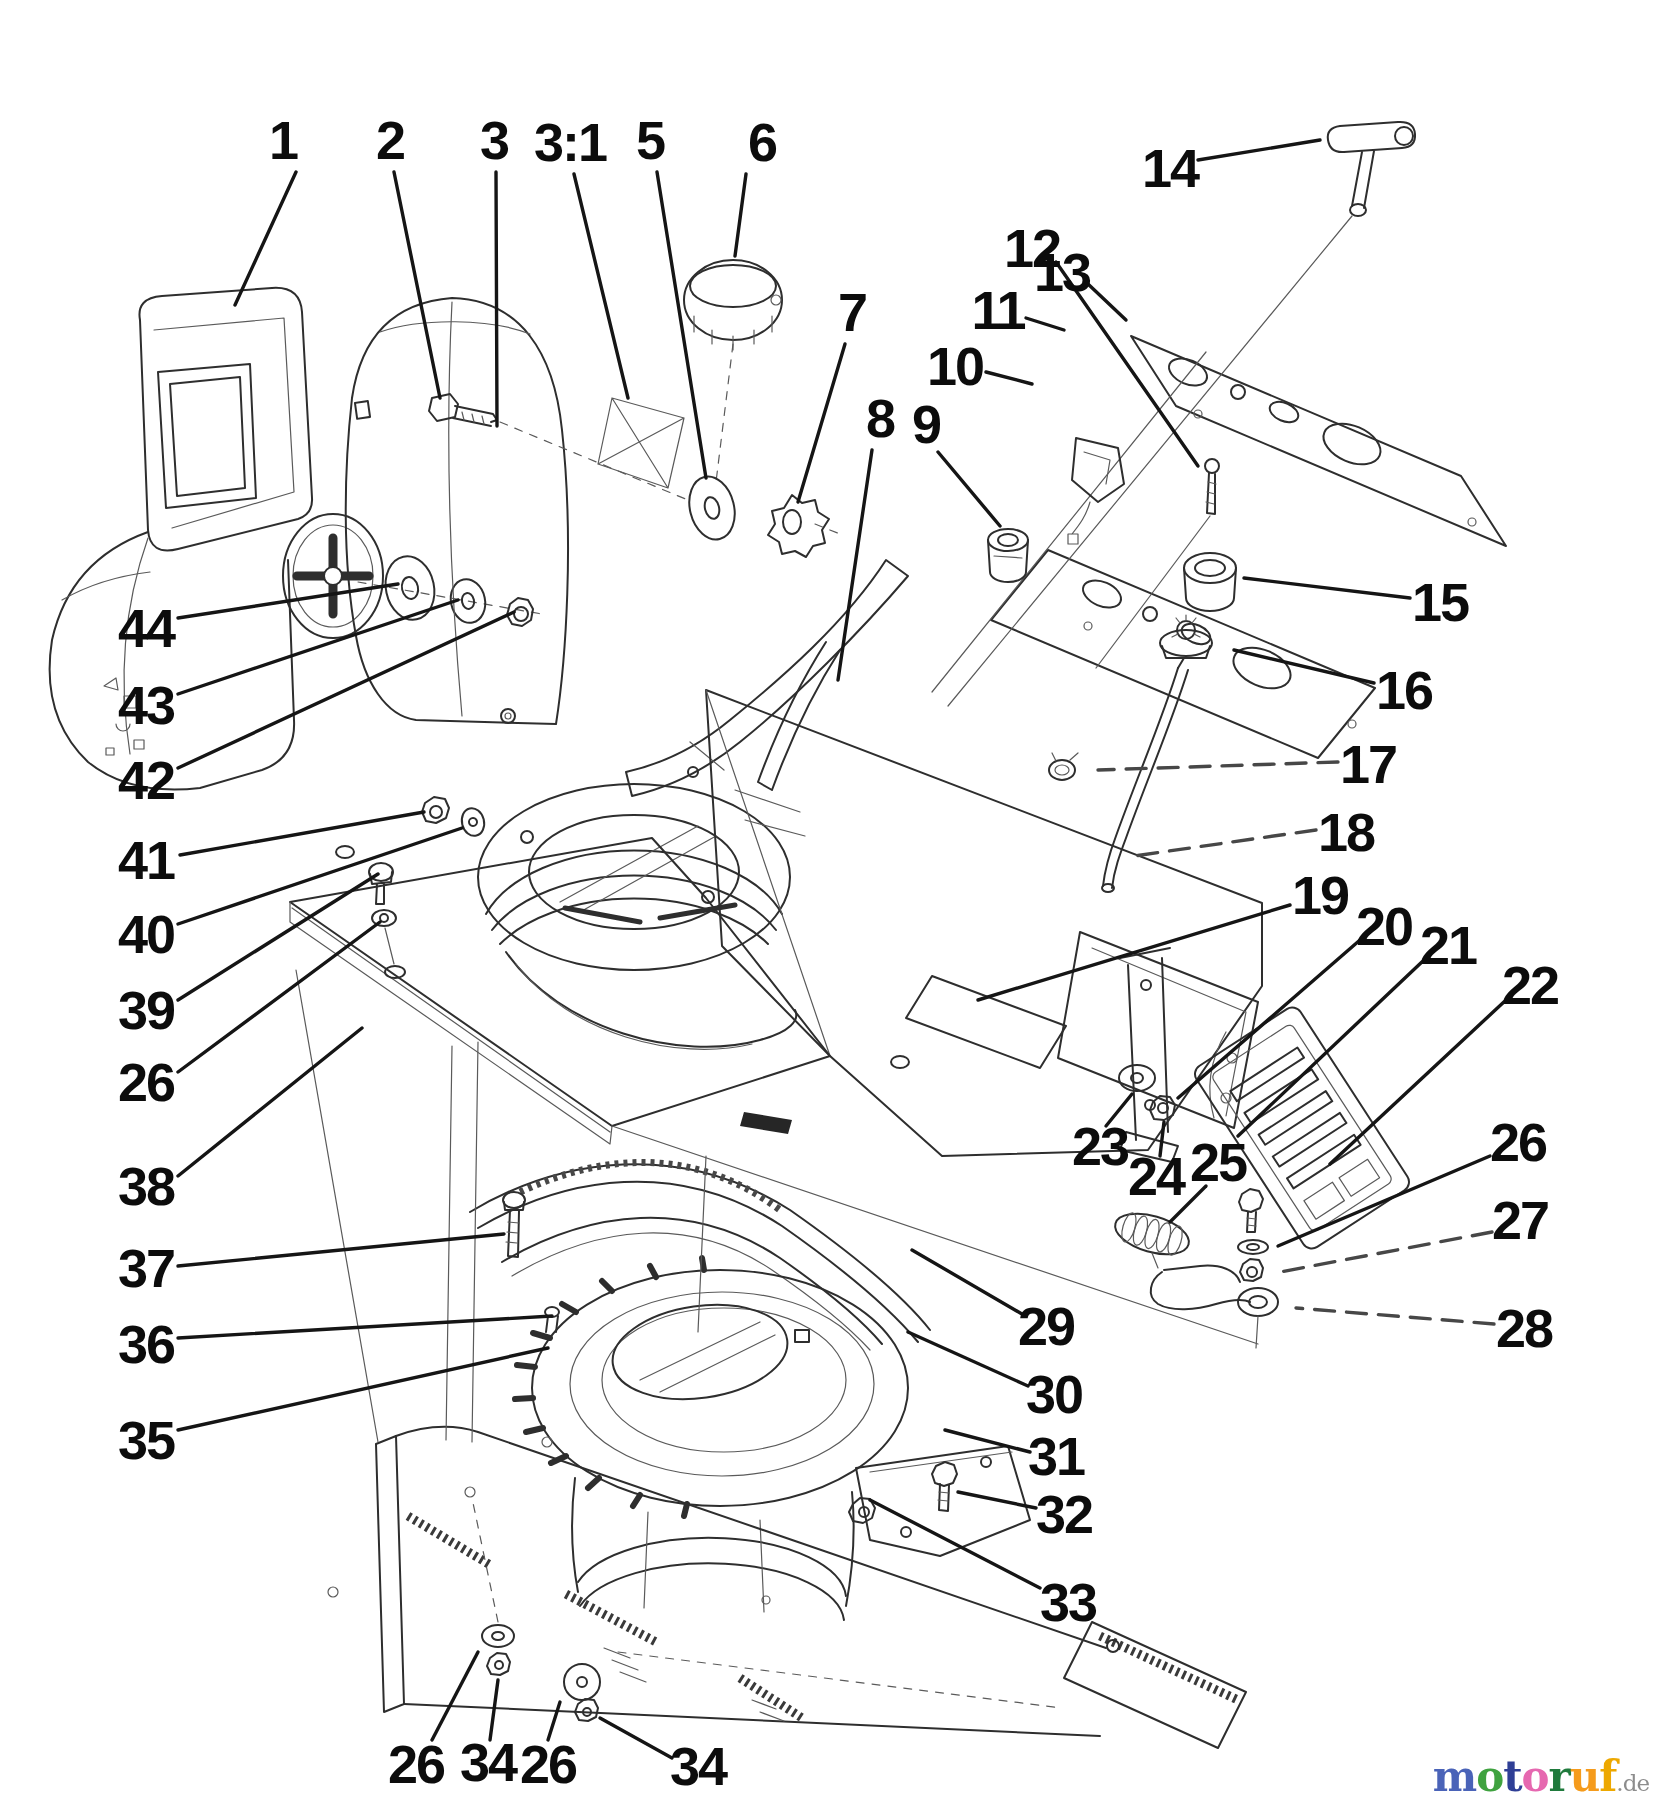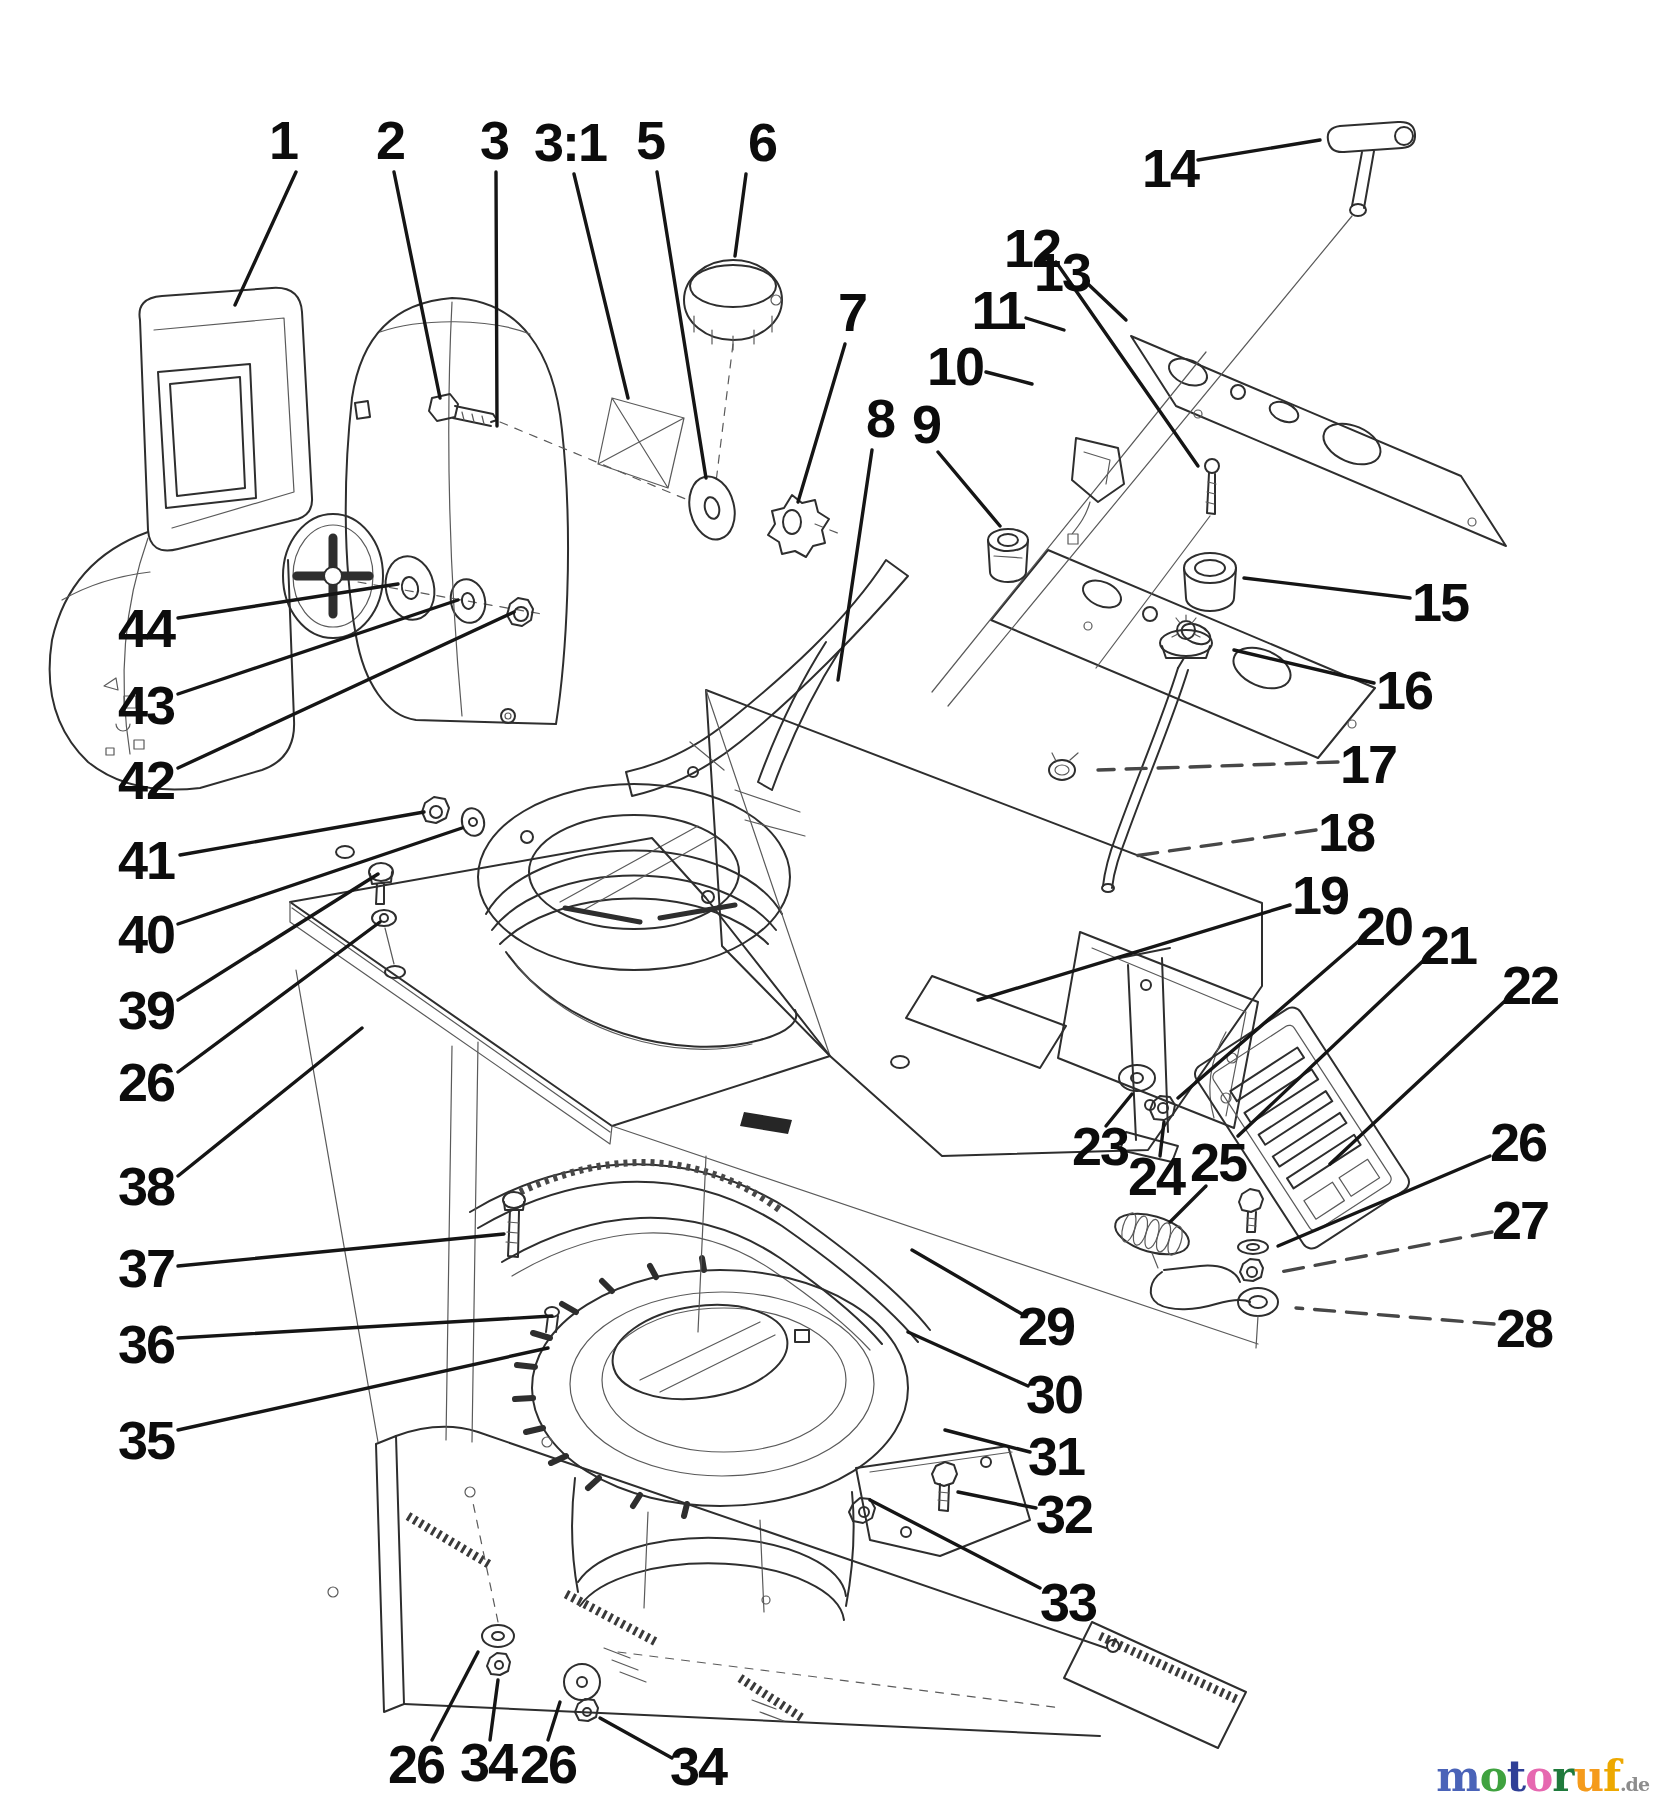--- a/index.html
+++ b/index.html
@@ -13,21 +13,21 @@
   .f{fill:#262626;stroke:none;}
   .hv{fill:none;stroke:#3a3a3a;stroke-width:9;stroke-dasharray:3 4;}
   .hl{fill:none;stroke:#474747;stroke-width:7;stroke-dasharray:4 5;}
   .lead{stroke:#151515;stroke-width:3.4;stroke-linecap:round;fill:none;}
   .lead.dash{stroke:#474747;stroke-dasharray:20 12;}
   .cnum{font-family:"Liberation Sans",sans-serif;font-weight:700;font-size:54px;
         letter-spacing:-2px;fill:#0c0c0c;text-anchor:middle;}
   
   .logo{position:absolute;right:10px;bottom:2px;font-family:"DejaVu Serif",serif;
         font-weight:700;font-size:42px;line-height:1;letter-spacing:-1px;user-select:none;}
-  .logo .suf{font-size:19px;font-weight:700;}
+  .logo .suf{font-size:23px;font-weight:400;}
 </style>
 </head>
 <body>
 
 <div class="stage">
 <svg width="1659" height="1800" viewBox="0 0 1659 1800">
 
   <g>
     <path class="o" d="M140,320 Q136,298 162,296 L272,288 Q300,286 302,312 L312,498 Q313,514 298,519 L178,549 Q150,556 148,530 Z"></path>
     <path class="t" d="M154,330 L284,318 L294,492 L172,528"></path>

